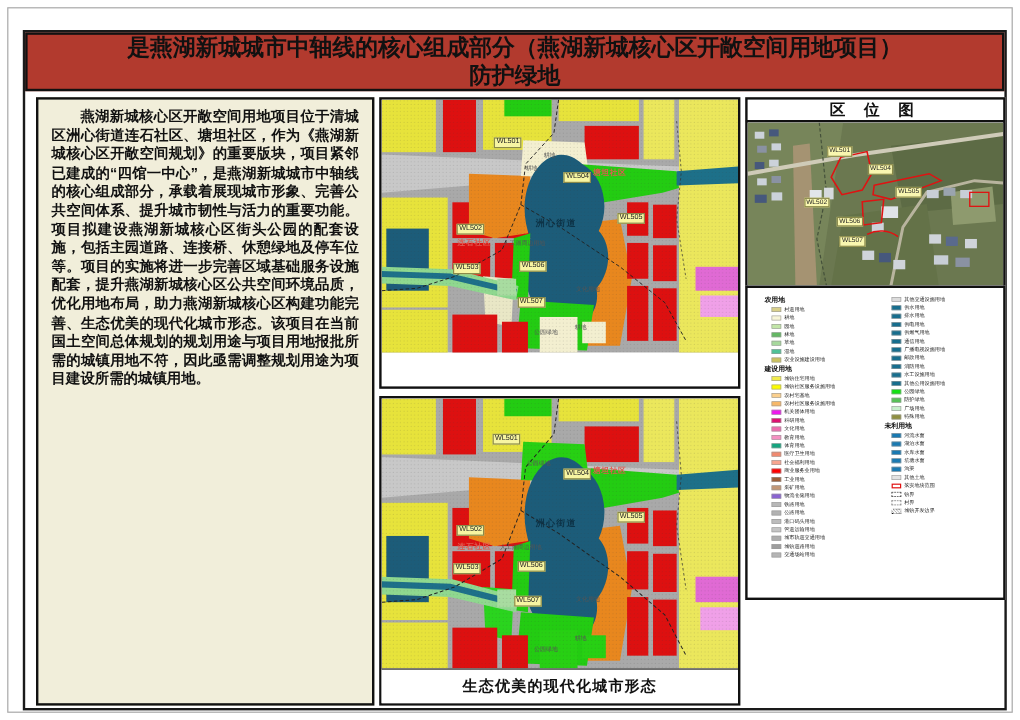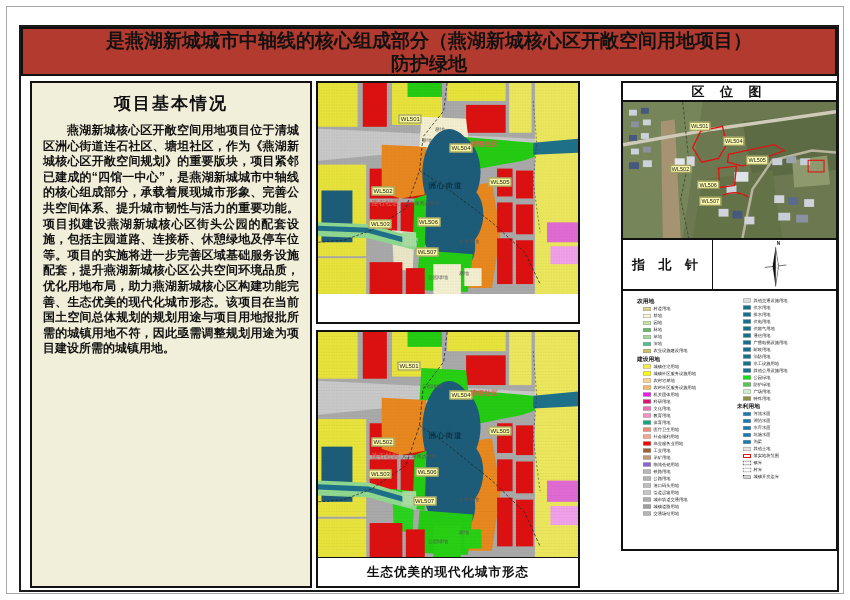--- a/index.html
+++ b/index.html
@@ -16,21 +16,21 @@
   .title-line { color:#111; font-weight:700; font-size:19px; line-height:23px; white-space:nowrap; }
 
   
   .left-panel { position:absolute; left:30px; top:81px; width:282px; height:507px;
     background:#f1eeda; border:2px solid #111; padding:7px 11px 0 11px; }
   .panel-heading { text-align:center; font-size:17px; font-weight:700; letter-spacing:2px; color:#111; margin:2px 0 8px 0; }
   .panel-para { font-size:12px; line-height:15.6px; font-weight:600; color:#111;
     text-align:justify; text-indent:2em; }
 
   
-  .map-figure { position:absolute; left:316px; width:264px; border:2px solid #111; background:#fff; }
+  .map-figure { position:absolute; left:316px; width:301px; border:2px solid #111; background:#fff; }
   .fig-before { top:81px; height:243px; }
   .fig-after  { top:330px; height:258px; }
   .map-area { position:relative; width:100%; overflow:hidden; }
   .fig-before .map-area { height:211px; }
   .fig-after  .map-area { height:225px; }
   .map-svg { position:absolute; inset:0; width:100%; height:100%; display:block; }
   .map-caption { display:flex; align-items:center; justify-content:center; border-top:1.5px solid #111;
     background:#fff; font-size:12.5px; font-weight:600; color:#111; letter-spacing:1px; }
   .fig-before .map-caption { height:28px; }
   .fig-after  .map-caption { height:29px; }
@@ -140,21 +140,20 @@
       </g>
     </defs>
   </svg>
 
   <div class="title-bar">
     <div class="title-line">是燕湖新城城市中轴线的核心组成部分（燕湖新城核心区开敞空间用地项目）</div>
     <div class="title-line">防护绿地</div>
   </div>
 
   <div class="left-panel">
-    <div class="panel-heading">项目基本情况</div>
     <p class="panel-para">燕湖新城核心区开敞空间用地项目位于清城区洲心街道连石社区、塘坦社区，作为《燕湖新城核心区开敞空间规划》的重要版块，项目紧邻已建成的“四馆一中心”，是燕湖新城城市中轴线的核心组成部分，承载着展现城市形象、完善公共空间体系、提升城市韧性与活力的重要功能。项目拟建设燕湖新城核心区街头公园的配套设施，包括主园道路、连接桥、休憩绿地及停车位等。项目的实施将进一步完善区域基础服务设施配套，提升燕湖新城核心区公共空间环境品质，优化用地布局，助力燕湖新城核心区构建功能完善、生态优美的现代化城市形态。该项目在当前国土空间总体规划的规划用途与项目用地报批所需的城镇用地不符，因此亟需调整规划用途为项目建设所需的城镇用地。</p>
   </div>
 
   <div class="map-figure fig-before">
     <div class="map-area">
       <svg class="map-svg" viewBox="0 0 302 212" preserveAspectRatio="none">
         <use href="#cityplan" xlink:href="#cityplan"></use>
       </svg>
       <div class="chip-layer">
           <span class="chip" style="left: 35.5%; top: 17%;">WL501</span>
@@ -262,35 +261,20 @@
       <div class="chip-layer">
           <span class="chip chip-sm" style="left: 36%; top: 18%;">WL501</span>
           <span class="chip chip-sm" style="left: 52%; top: 29%;">WL504</span>
           <span class="chip chip-sm" style="left: 63%; top: 43%;">WL505</span>
           <span class="chip chip-sm" style="left: 27%; top: 49%;">WL502</span>
           <span class="chip chip-sm" style="left: 40%; top: 61%;">WL506</span>
           <span class="chip chip-sm" style="left: 41%; top: 73%;">WL507</span>
         </div>
     </div>
 
-    <div class="r-cell compass-row">
-      <div class="compass-label">指 北 针</div>
-      <div class="compass-box">
-        <svg width="50" height="50" viewBox="0 0 50 84">
-          <text x="28" y="9" font-size="8" fill="#111" font-weight="bold">N</text>
-          <line x1="8" y1="46" x2="44" y2="42" stroke="#111" stroke-width="1"></line>
-          <polygon points="26,12 31,44 26,78 21,44" fill="#111"></polygon>
-          <polygon points="26,12 26,78 31,44" fill="#fff" stroke="#111" stroke-width="0.6"></polygon>
-          <polygon points="26,44 40,32 29,41" fill="#111"></polygon>
-          <polygon points="26,44 12,32 23,41" fill="#111"></polygon>
-          <polygon points="26,44 40,56 29,47" fill="#111"></polygon>
-          <polygon points="26,44 12,56 23,47" fill="#111"></polygon>
-        </svg>
-      </div>
-    </div>
 
 
     <div class="r-cell legend-body">
       <div class="legend-scale">
         <div class="legend-col">
             <div class="lg-header">农用地</div>
             <div class="lg-row">
               <span class="lg-sw" style="background: rgb(217, 208, 138);"></span>
               <span class="lg-lb">村道用地</span>
             </div>

